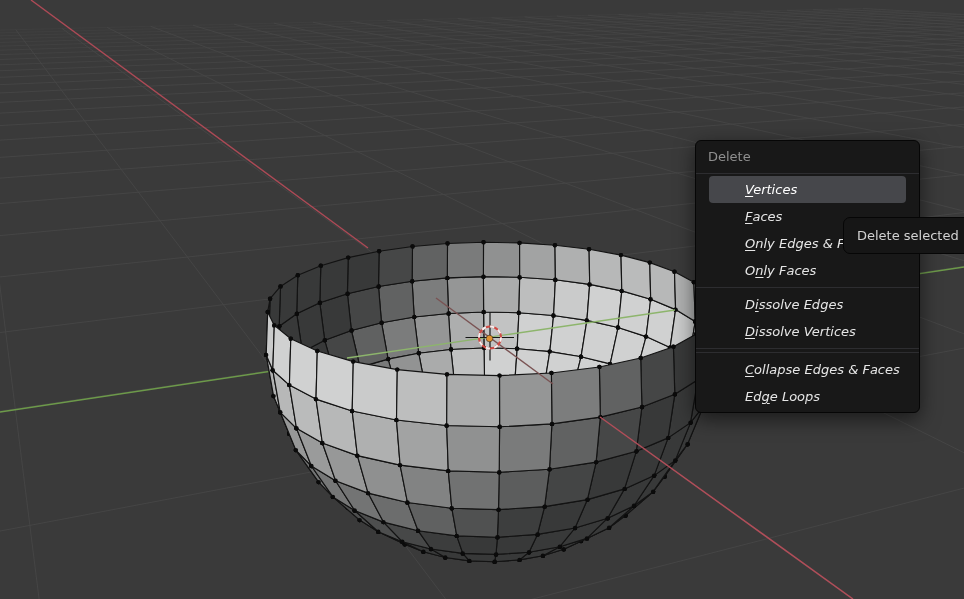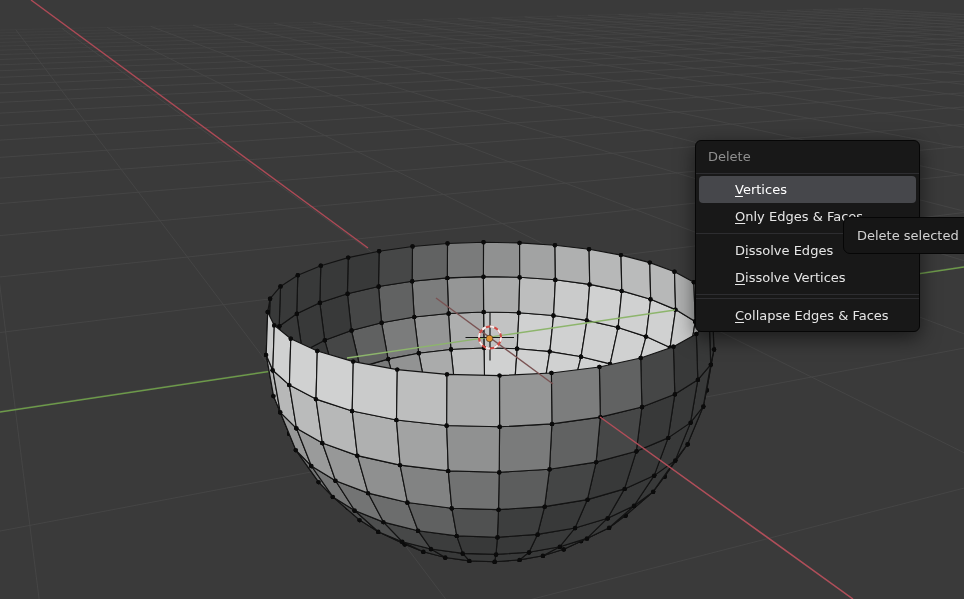--- a/index.html
+++ b/index.html
@@ -12,22 +12,22 @@
   .menu{
     position:absolute;left:695px;top:140px;width:225px;
     background:#181818;border:1px solid #060606;border-radius:6px;
     box-shadow:0 6px 20px rgba(0,0,0,.55);
     padding:2px 0;box-sizing:border-box;z-index:3;
   }
   .menu-header{height:28px;line-height:28px;padding-left:12px;color:#8f8f8f;font-size:13px;}
   .menu-sep{height:1px;background:#2d2d30;margin:2px 0 2px;}
   .menu-sep.mid{margin:3px 0;}
   .menu-row{
-    height:27px;line-height:27px;margin:0 3px;padding-left:36px;
-    color:#e6e6e6;font-size:13px;border-radius:4px;white-space:nowrap;cursor:default;
+    height:27px;line-height:27px;margin:0 13px;padding-left:36px;
+    color:#e6e6e6;font-size:13px;border-radius:4px;white-space:nowrap;cursor:default;font-style:italic;
   }
   .menu-row.hl{background:#46474b;color:#ffffff;}
   .menu-row u{text-decoration:underline;text-underline-offset:2px;}
   .tooltip{
     position:absolute;left:843px;top:217px;width:134px;height:37px;
     line-height:35px;background:#161616;border:1px solid #060606;border-radius:7px;
     color:#d2d2d2;font-size:13px;padding-left:13px;box-sizing:border-box;
     white-space:nowrap;z-index:4;
   }
 </style>
@@ -2130,24 +2130,27 @@
         <circle cx="490" cy="337.5" r="11" fill="none" stroke="#f2f2f2" stroke-width="2" stroke-dasharray="4.3,4.3"></circle>
         <circle cx="489.5" cy="338.5" r="3.3" fill="#e0912f" stroke="rgba(0,0,0,.55)" stroke-width="0.8"></circle>
       </g>
     </svg>
 
   <div class="menu">
     <div class="menu-header">Delete</div>
     <div class="menu-sep"></div>
     <div id="menu-items">
         <div class="menu-row hl"><u>V</u><span>e</span><span>r</span><span>t</span><span>i</span><span>c</span><span>e</span><span>s</span></div>
+        <div class="menu-row"><u>F</u><span>a</span><span>c</span><span>e</span><span>s</span></div>
         <div class="menu-row"><u>O</u><span>n</span><span>l</span><span>y</span><span> </span><span>E</span><span>d</span><span>g</span><span>e</span><span>s</span><span> </span><span>&amp;</span><span> </span><span>F</span><span>a</span><span>c</span><span>e</span><span>s</span></div>
+        <div class="menu-row"><span>O</span><u>n</u><span>l</span><span>y</span><span> </span><span>F</span><span>a</span><span>c</span><span>e</span><span>s</span></div>
         <div class="menu-sep mid"></div>
         <div class="menu-row"><span>D</span><u>i</u><span>s</span><span>s</span><span>o</span><span>l</span><span>v</span><span>e</span><span> </span><span>E</span><span>d</span><span>g</span><span>e</span><span>s</span></div>
         <div class="menu-row"><u>D</u><span>i</span><span>s</span><span>s</span><span>o</span><span>l</span><span>v</span><span>e</span><span> </span><span>V</span><span>e</span><span>r</span><span>t</span><span>i</span><span>c</span><span>e</span><span>s</span></div>
         <div class="menu-sep mid"></div>
         <div class="menu-sep mid"></div>
         <div class="menu-row"><u>C</u><span>o</span><span>l</span><span>l</span><span>a</span><span>p</span><span>s</span><span>e</span><span> </span><span>E</span><span>d</span><span>g</span><span>e</span><span>s</span><span> </span><span>&amp;</span><span> </span><span>F</span><span>a</span><span>c</span><span>e</span><span>s</span></div>
+        <div class="menu-row"><span>E</span><span>d</span><u>g</u><span>e</span><span> </span><span>L</span><span>o</span><span>o</span><span>p</span><span>s</span></div>
       </div>
   </div>
 
   <div class="tooltip"><span>Delete selected</span></div>
 </div>
 
 </body></html>

